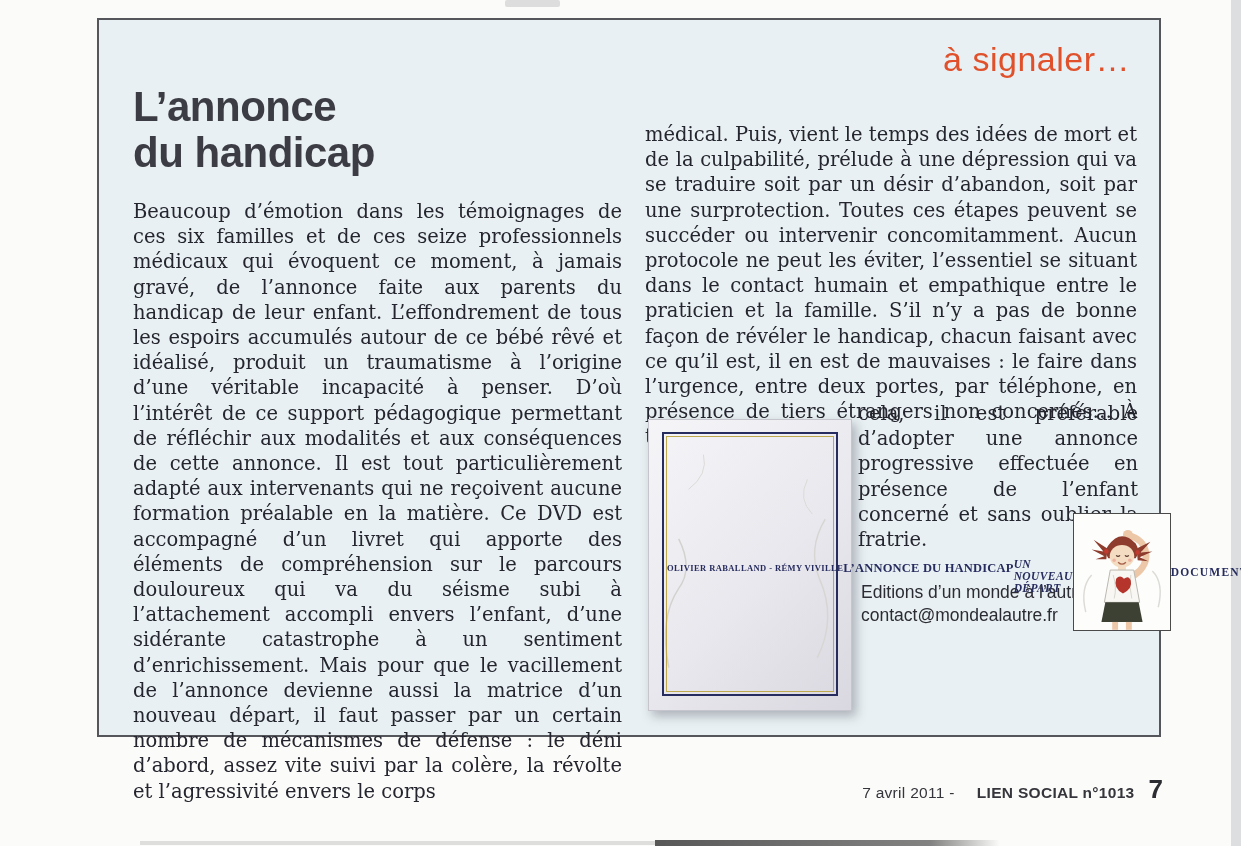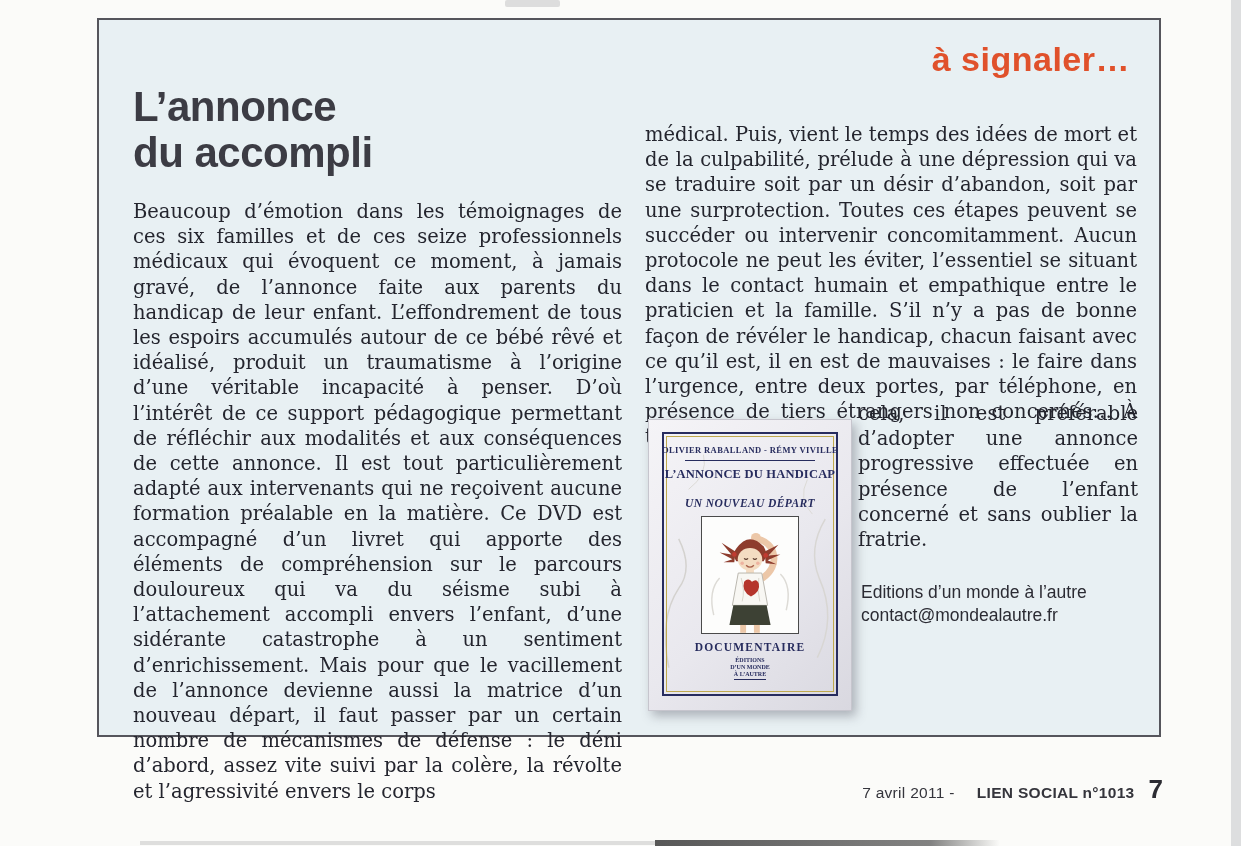--- a/index.html
+++ b/index.html
@@ -10,21 +10,21 @@
     background:#fbfbf9; overflow:hidden;
   }
 
   .panel {
     position:absolute; left:97px; top:18px; width:1064px; height:719px;
     background:#e8f0f3; border:2px solid #55555c;
   }
 
   .section-header {
     position:absolute; top:40px; left:700px; width:430px;
-    text-align:right; font-size:34px; font-weight:bold;
+    text-align:right; font-size:34px; font-weight:normal;
     color:#e0512b; letter-spacing:0.5px;
   }
 
   .article-title {
     position:absolute; left:133px; top:84px;
     font-size:42px; line-height:46px; font-weight:bold;
     color:#3c3c44; letter-spacing:-0.5px;
   }
 
   .body-serif {
@@ -44,21 +44,21 @@
     border:1px solid #c6c5cd;
     box-shadow:4px 5px 10px rgba(60,60,75,.35);
   }
   .dvd-sketch { position:absolute; inset:0; z-index:0; }
   .dvd-frame {
     position:absolute; left:13px; top:12px; right:13px; bottom:14px;
     border:2px solid #272c5e; z-index:1;
   }
   .dvd-frame-inner {
     position:absolute; inset:2px; border:1px solid #bfa94e;
-    display:flex; flex-direction:column; align-items:center;
+    display:flex; align-items:center;
     padding-top:8px;
   }
   .dvd-authors {
     font-family:"Liberation Serif", serif; font-weight:bold;
     font-size:8.5px; letter-spacing:.4px; color:#272c5e;
     text-transform:uppercase; white-space:nowrap;
   }
   .dvd-rule { width:130px; height:1px; background:#272c5e; margin:5px 0 6px; }
   .dvd-title {
     font-family:"Liberation Serif", serif; font-weight:bold;
@@ -125,21 +125,21 @@
 <body>
 
 <div class="page">
 
   <div class="panel"></div>
 
   <div class="section-header">à signaler…</div>
 
   <div class="article-title">
     <div>L’annonce</div>
-    <div>du accompli</div>
+    <div>du handicap</div>
   </div>
 
   <div class="body-serif col-left" lang="fr">Beaucoup d’émotion dans les témoignages de ces six familles et de ces seize professionnels médicaux qui évoquent ce moment, à jamais gravé, de l’annonce faite aux parents du handicap de leur enfant. L’effondrement de tous les espoirs accumulés autour de ce bébé rêvé et idéalisé, produit un traumatisme à l’origine d’une véritable incapacité à penser. D’où l’intérêt de ce support pédagogique permettant de réfléchir aux modalités et aux conséquences de cette annonce. Il est tout particulièrement adapté aux intervenants qui ne reçoivent aucune formation préalable en la matière. Ce DVD est accompagné d’un livret qui apporte des éléments de compréhension sur le parcours douloureux qui va du séisme subi à l’attachement accompli envers l’enfant, d’une sidérante catastrophe à un sentiment d’enrichissement. Mais pour que le vacillement de l’annonce devienne aussi la matrice d’un nouveau départ, il faut passer par un certain nombre de mécanismes de défense : le déni d’abord, assez vite suivi par la colère, la révolte et l’agressivité envers le corps</div>
 
   <div class="body-serif col-right" lang="fr">médical. Puis, vient le temps des idées de mort et de la culpabilité, prélude à une dépression qui va se traduire soit par un désir d’abandon, soit par une surprotection. Toutes ces étapes peuvent se succéder ou intervenir concomitamment. Aucun protocole ne peut les éviter, l’essentiel se situant dans le contact humain et empathique entre le praticien et la famille. S’il n’y a pas de bonne façon de révéler le handicap, chacun faisant avec ce qu’il est, il en est de mauvaises : le faire dans l’urgence, entre deux portes, par téléphone, en présence de tiers étrangers non concernés… À tout</div>
 
   <div class="body-serif col-wrap" lang="fr">cela, il est préférable d’adopter une annonce progressive effectuée en présence de l’enfant concerné et sans oublier la fratrie.</div>
 
   <div class="dvd">
     <svg class="dvd-sketch" viewBox="0 0 204 292" xmlns="http://www.w3.org/2000/svg">

